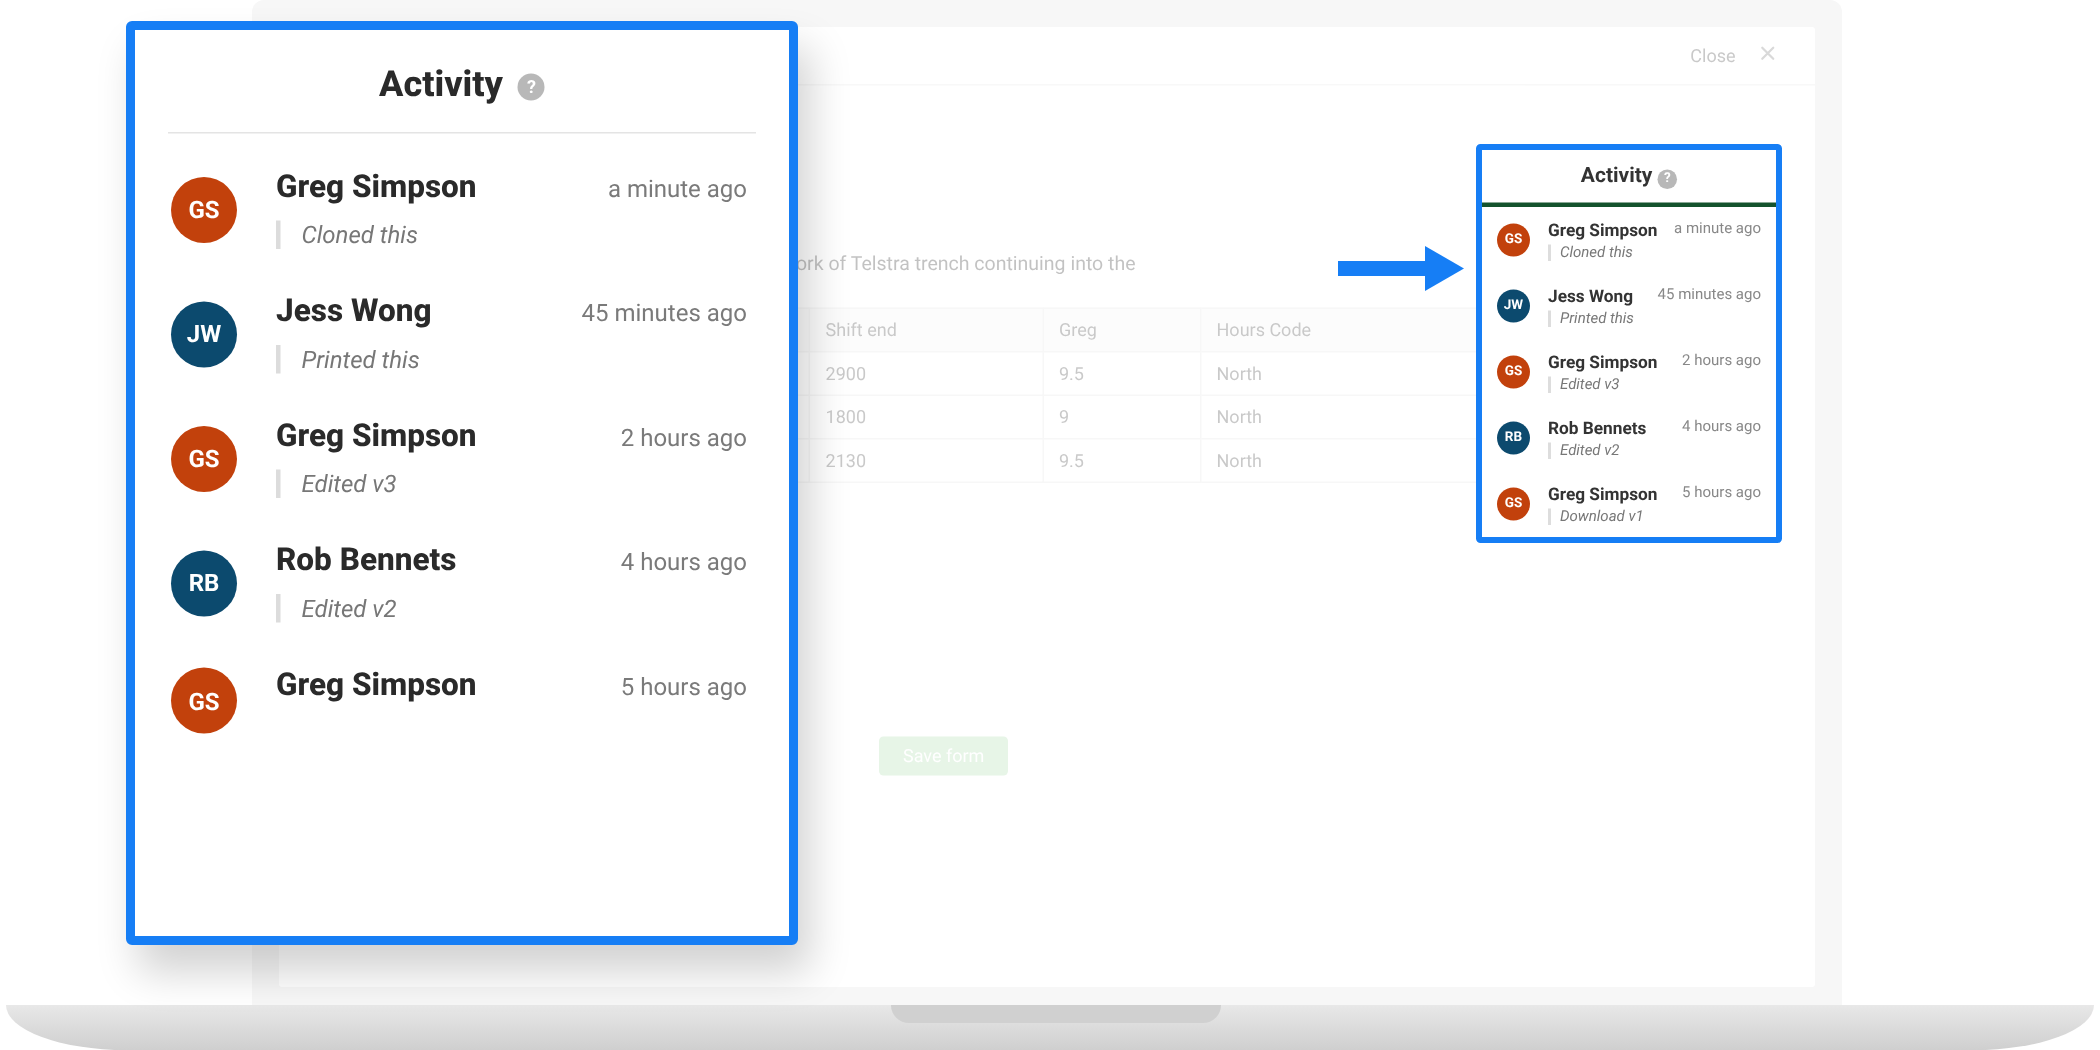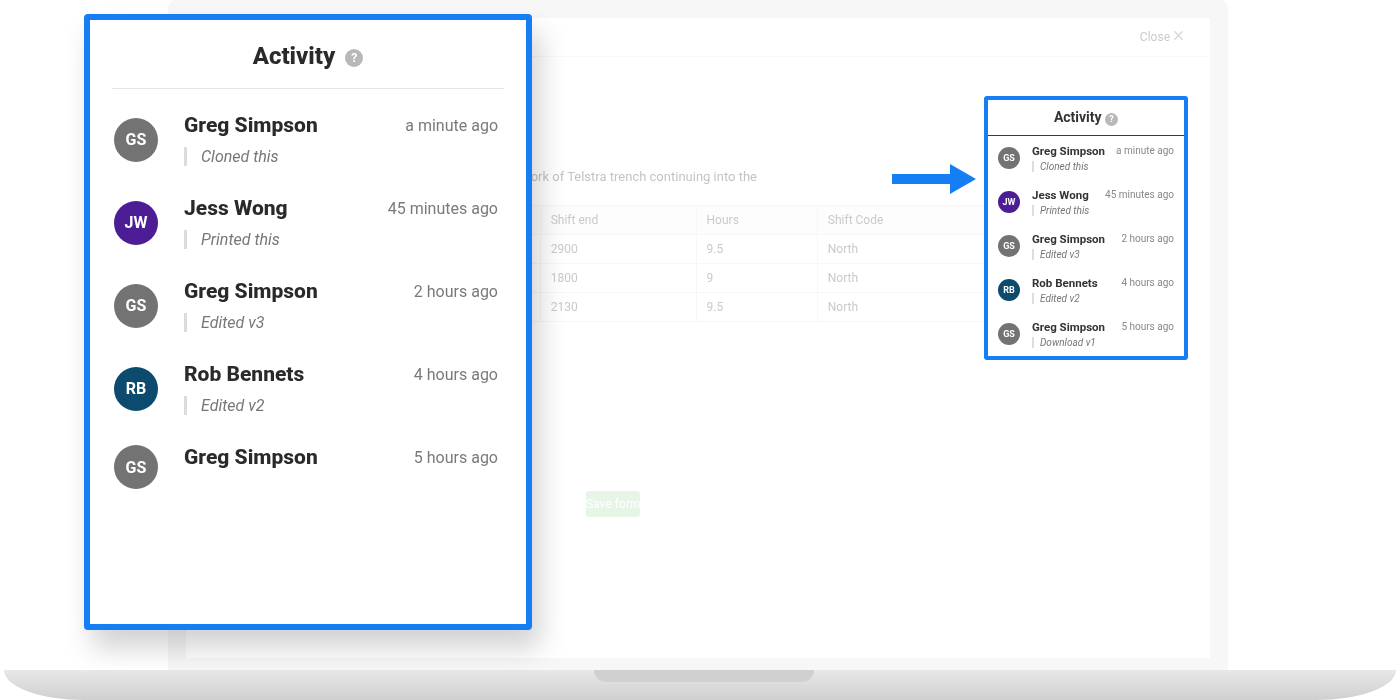--- a/index.html
+++ b/index.html
@@ -10,45 +10,45 @@
     .laptop-base { position: absolute; left: 4px; bottom: 0; width: 1392px; height: 30px; background: linear-gradient(to bottom, #e8e8e8, #cfcfcf); border-radius: 0 0 80px 80px / 0 0 30px 30px; }
     .laptop-notch { position: absolute; left: 590px; top: 0; width: 220px; height: 12px; background: #d0d0d0; border-radius: 0 0 12px 12px; }
 
     .screen { width: 100%; height: calc(100% - 4px); background: #fff; border-radius: 2px; position: relative; overflow: hidden; }
 
     
     .faded { opacity: 0.45; }
 
     
     .toolbar { display: flex; align-items: center; gap: 24px; padding: 12px 26px; font-size: 12px; color: #888; border-bottom: 1px solid #efefef; }
-    .toolbar .right { margin-left: auto; display: flex; align-items: flex-start; gap: 3px; cursor: pointer; }
+    .toolbar .right { margin-left: auto; display: flex; align-items: flex-start; gap: 16px; cursor: pointer; }
     .tb-icon { display: inline-block; width: 12px; height: 12px; }
 
     .content { padding: 20px 26px; color: #7a7a7a; font-size: 13px; position: relative; }
     .desc { margin-top: 90px; margin-bottom: 18px; line-height: 1.5; }
 
     table.grid { border-collapse: collapse; width: 100%; max-width: 620px; margin-left: 160px; font-size: 12px; }
     table.grid th, table.grid td { border: 1px solid #eee; padding: 7px 10px; text-align: left; color: #888; font-weight: 400; }
     table.grid th { background: #fafafa; }
 
     .note { margin-top: 170px; font-size: 11px; }
 
-    .save-btn { position: absolute; left: 400px; bottom: 8px; background: #7ac77c; opacity: .4; color: #fff; font-size: 12px; padding: 6px 0; border-radius: 3px; text-align: right; }
+    .save-btn { position: absolute; left: 400px; bottom: 8px; background: #7ac77c; opacity: .4; color: #fff; font-size: 12px; padding: 6px 16px; border-radius: 3px; text-align: right; }
 
     
     .mini-activity { position: absolute; right: 22px; top: 78px; width: 204px; border: 4px solid #167ef5; background: #fff; border-radius: 3px; z-index: 10; }
-    .mini-activity .hdr { text-align: center; padding: 9px 12px; font-weight: 700; font-size: 14px; color: #333; border-bottom: 1px solid #14532d; }
+    .mini-activity .hdr { text-align: center; padding: 9px 12px; font-weight: 700; font-size: 14px; color: #333; border-bottom: 3px solid #14532d; }
     .mini-item { display: grid; grid-template-columns: 26px 1fr auto; grid-template-rows: auto auto; column-gap: 8px; padding: 8px 10px; align-items: center; }
     .mini-item .av { grid-row: 1 / span 2; width: 22px; height: 22px; border-radius: 50%; color: #fff; font-size: 9px; font-weight: 700; display: flex; align-items: center; justify-content: center; }
     .mini-item .nm { font-size: 11.5px; font-weight: 700; color: #333; }
     .mini-item .tm { font-size: 10px; color: #888; }
     .mini-item .act { grid-column: 2 / span 2; font-size: 10px; font-style: italic; color: #777; border-left: 2px solid #ddd; padding-left: 6px; margin-top: 3px; }
 
-    .av-orange { background: #737373; }
-    .av-green  { background: #4c1d95; }
+    .av-orange { background: #c2410c; }
+    .av-green  { background: #0c4a6e; }
     .av-blue   { background: #0c4a6e; }
 
     
     .arrow { position: absolute; right: 234px; top: 144px; z-index: 11; }
 
     
     .big-activity { position: absolute; left: 84px; top: 14px; width: 448px; height: 616px; background: #fff; border: 6px solid #167ef5; border-radius: 4px; z-index: 30; box-shadow: 8px 18px 28px rgba(0,0,0,0.18); overflow: hidden; }
     .big-activity .hdr { text-align: center; font-size: 24px; font-weight: 800; color: #2a2a2a; padding: 22px 0 18px; }
     .big-activity .hdr .q { display: inline-flex; vertical-align: middle; margin-left: 4px; }
     .big-activity .divider { height: 1px; background: #e4e4e4; margin: 0 22px 8px; }
@@ -110,22 +110,22 @@
       </div>
 
       <div class="content">
         <div class="desc">north east boundary.  JRS subbie continue excavation work of Telstra trench continuing into the</div>
 
         <table class="grid">
           <thead>
             <tr>
               <th>Shift start</th>
               <th>Shift end</th>
-              <th>Hours</th>
-              <th>Shift Code</th>
+              <th>Greg</th>
+              <th>Hours Code</th>
             </tr>
           </thead>
           <tbody>
             <tr>
               <td>0700</td>
               <td>2900</td>
               <td>9.5</td>
               <td>North</td>
             </tr>
             <tr>

